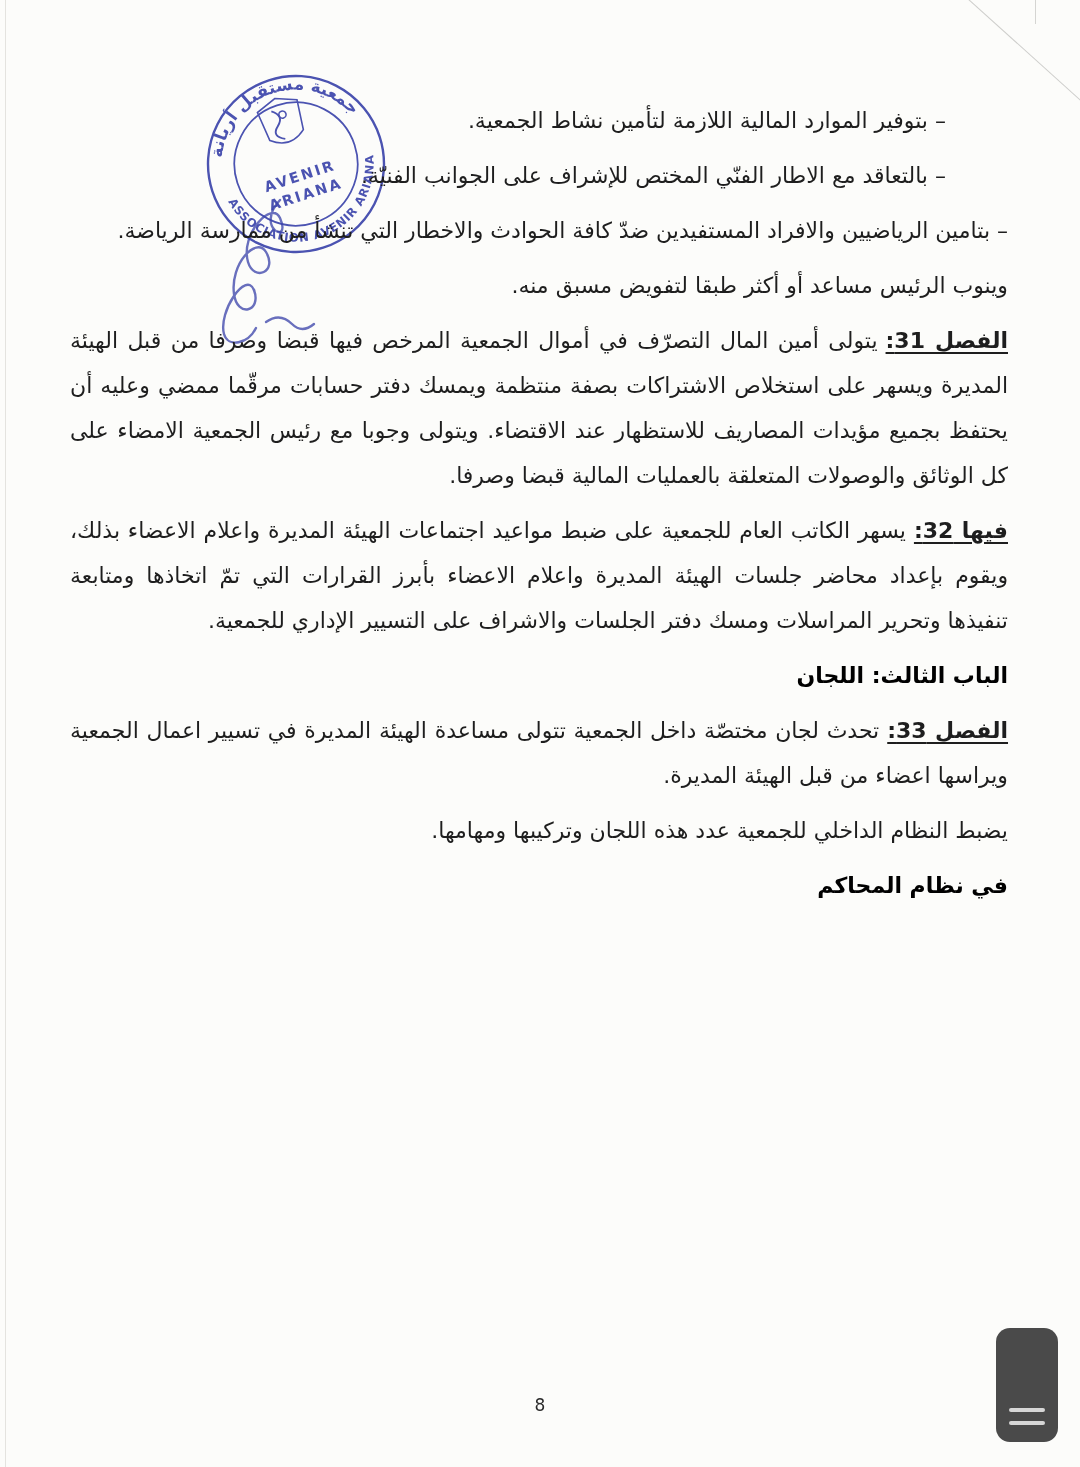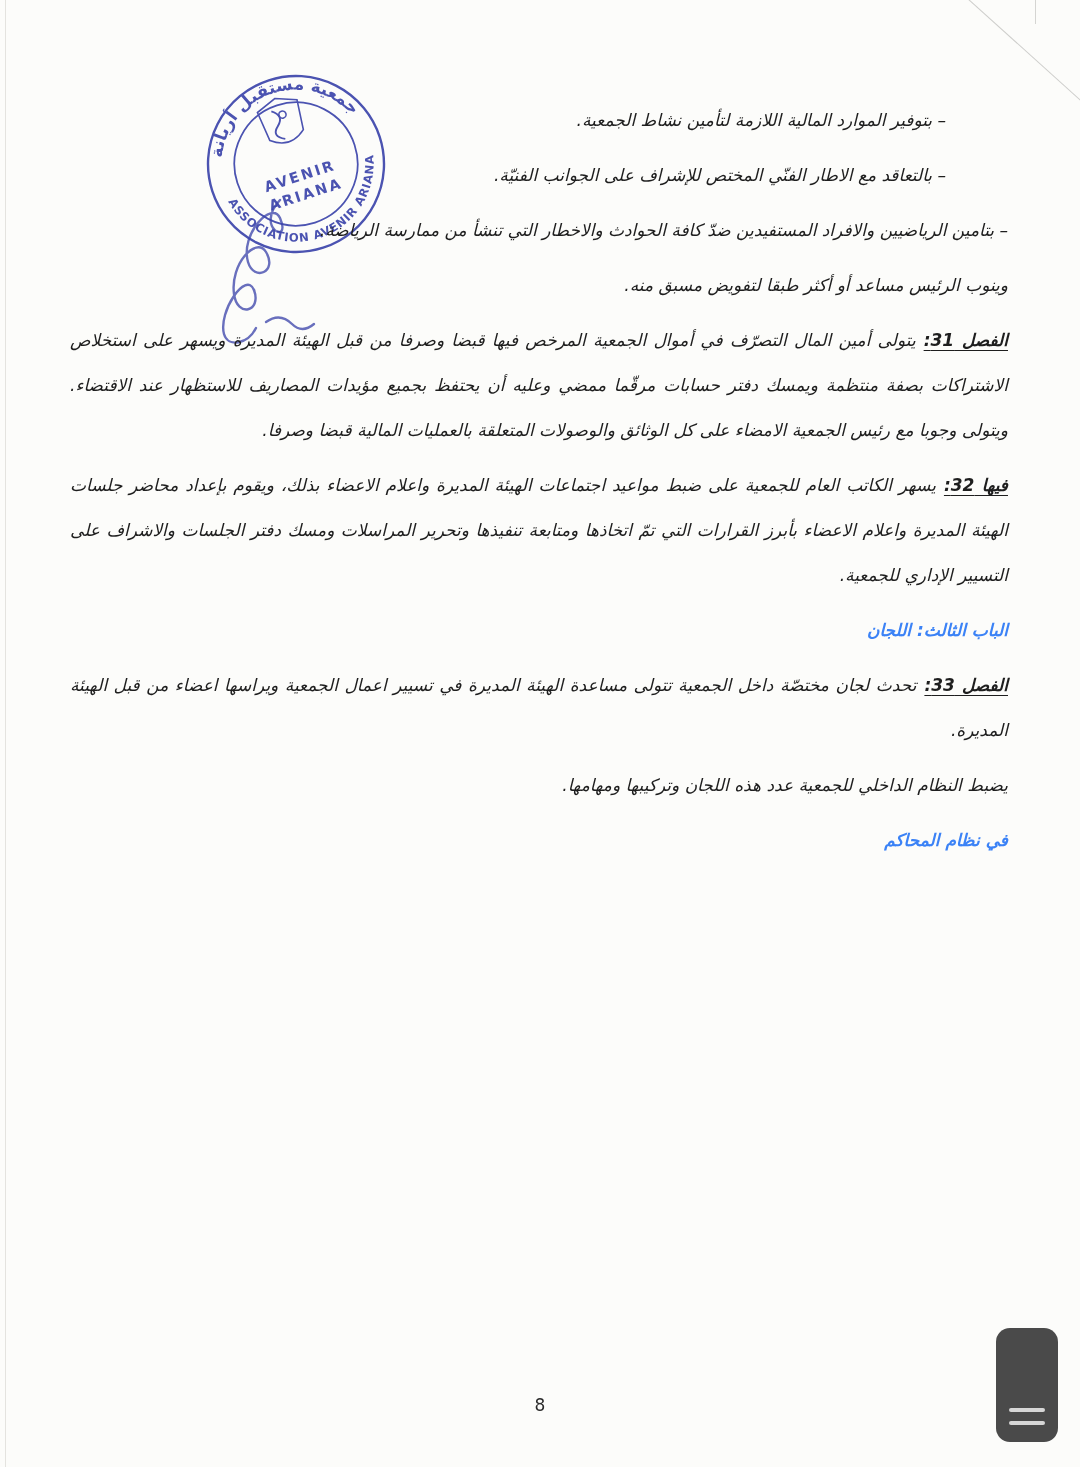--- a/index.html
+++ b/index.html
@@ -15,42 +15,41 @@
     overflow: hidden;
   }
 
   
   .content {
     position: absolute;
     top: 98px; right: 72px;
     width: 938px;
     direction: rtl;
     color: #1e1e1e;
-    font-size: 17px;
-    font-style: italic;
+    font-size: 22px;
   }
   .content p {
     margin: 0 0 10px 0;
     line-height: 45px;
     text-align: justify;
   }
   .bullet { padding-right: 62px; }
   .bullet.full { padding-right: 0; }
   .lead {
     font-weight: bold;
     text-decoration: underline;
     text-underline-offset: 4px;
     margin-inline-end: 8px;
     white-space: nowrap;
   }
   .heading {
     text-align: right;
     font-weight: bold;
     margin-top: 4px !important;
-    color: #3b82f6;
+    color: #000000;
   }
 
   .page-number {
     position: absolute;
     left: 0; right: 0; bottom: 52px;
     text-align: center;
     font-size: 17px;
     color: #2a2a2a;
   }
 

